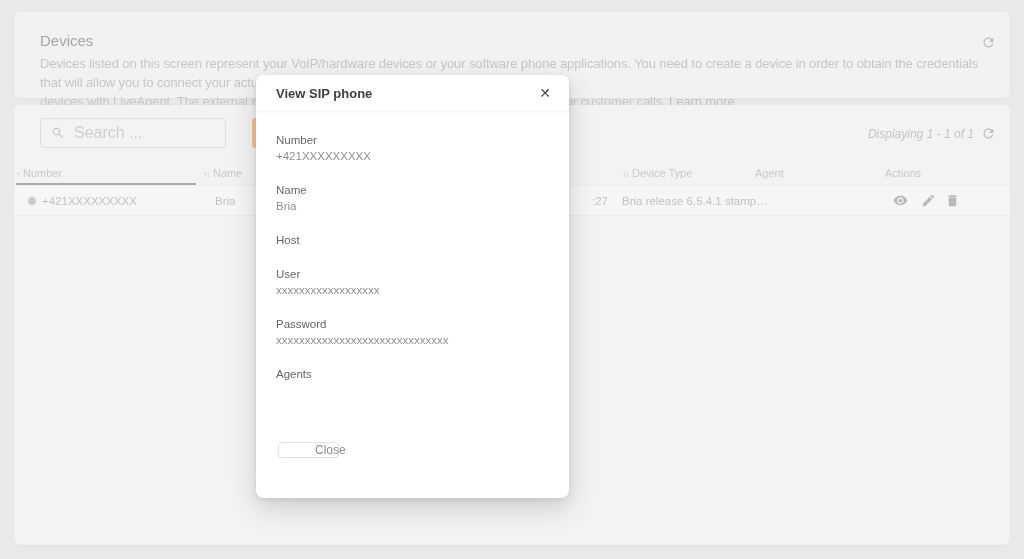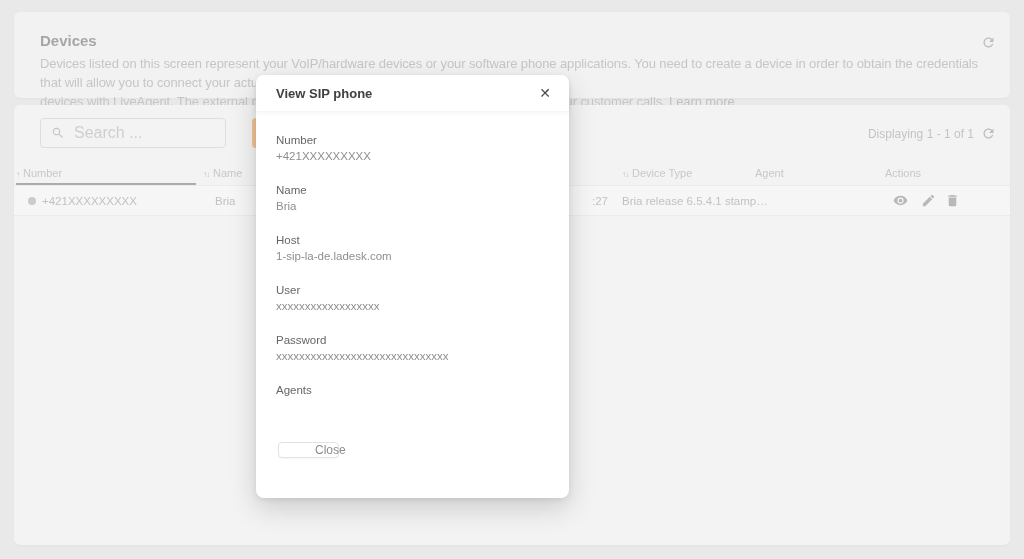--- a/index.html
+++ b/index.html
@@ -7,40 +7,40 @@
   body {
     position:relative;
     background:#e9e9e9;
     font-family:"Liberation Sans", sans-serif;
     overflow:hidden;
   }
   .card { position:absolute; background:#f2f2f2; border-radius:6px; box-shadow:0 1px 2px rgba(0,0,0,0.03); }
 
   
   .header-card { left:14px; top:12px; width:996px; height:86px; }
-  .page-title { position:absolute; left:26px; top:20px; font-size:15px; font-weight:bold; color:#a6a6a6; }
+  .page-title { position:absolute; left:26px; top:20px; font-size:15px; font-weight:normal; color:#a6a6a6; }
   .page-desc { position:absolute; left:26px; top:42px; width:945px; font-size:13px; letter-spacing:-0.1px; line-height:19px; color:#c6c6c6; }
   .learn-more { color:#c0c0c0; cursor:pointer; }
   .refresh-top { position:absolute; left:967px; top:23px; width:16px; height:16px; color:#bdbdbd; cursor:pointer; }
   .refresh-top svg, .refresh-small svg { width:15px; height:15px; fill:#bdbdbd; }
 
   
   .content-card { left:14px; top:105px; width:996px; height:440px; background:#f3f3f3; }
 
   .search-box { position:absolute; left:26px; top:13px; width:186px; height:30px;
     border:1px solid #dedede; border-radius:4px; display:flex; align-items:center; padding:0 10px; }
   .search-box svg { width:14px; height:14px; fill:#c6c6c6; flex:none; }
   .search-box input { border:none; outline:none; background:transparent; margin-left:9px; width:140px;
     font-family:"Liberation Sans", sans-serif; font-size:16px; color:#9a9a9a; }
   .search-box input::placeholder { color:#cfcfcf; }
 
   .create-btn { position:absolute; left:238px; top:13px; width:80px; height:30px;
     background:#f1c495; border:none; border-radius:4px; cursor:pointer; }
 
-  .pagination { position:absolute; right:14px; top:21px; display:flex; align-items:center; gap:7px; }
+  .pagination { position:absolute; right:14px; top:21px; display:flex; align-items:center; gap:7px;font-style:italic; }
   .pagination-label { font-size:12px; color:#c4c4c4; }
   .refresh-small { width:15px; height:15px; cursor:pointer; }
 
   
   .thead { position:absolute; left:0; top:62px; width:100%; height:16px; font-size:11px; color:#c8c8c8; }
   .th { position:absolute; white-space:nowrap; cursor:pointer; }
   .sort-glyph { font-size:8px; letter-spacing:-1px; margin-right:4px; color:#c3c3c3; }
   .th-number { left:2px; }
   .th-name { left:189px; }
   .th-devicetype { left:608px; }
@@ -163,21 +163,20 @@
     <div class="field">
       <div class="field-label">Number</div>
       <div class="field-value">+421XXXXXXXXX</div>
     </div>
     <div class="field">
       <div class="field-label">Name</div>
       <div class="field-value">Bria</div>
     </div>
     <div class="field">
       <div class="field-label">Host</div>
-      <div class="field-value">1-sip-la-de.ladesk.com</div>
     </div>
     <div class="field">
       <div class="field-label">User</div>
       <div class="field-value">xxxxxxxxxxxxxxxxxx</div>
     </div>
     <div class="field">
       <div class="field-label">Password</div>
       <div class="field-value">xxxxxxxxxxxxxxxxxxxxxxxxxxxxxx</div>
     </div>
     <div class="field">

